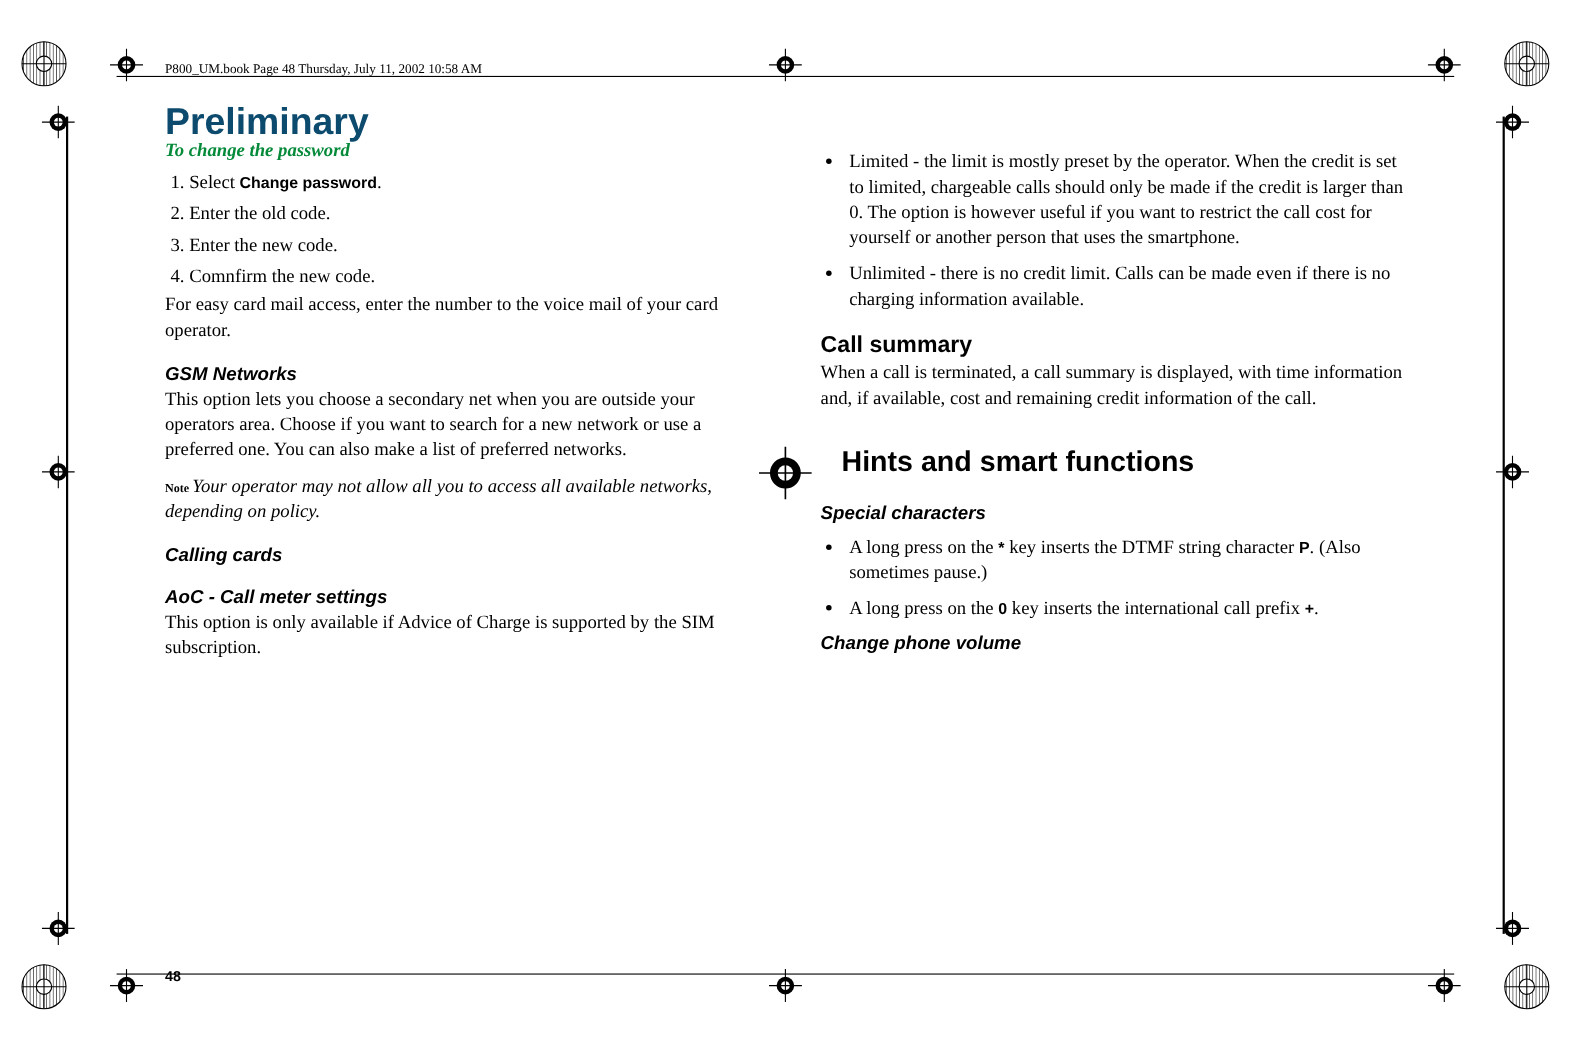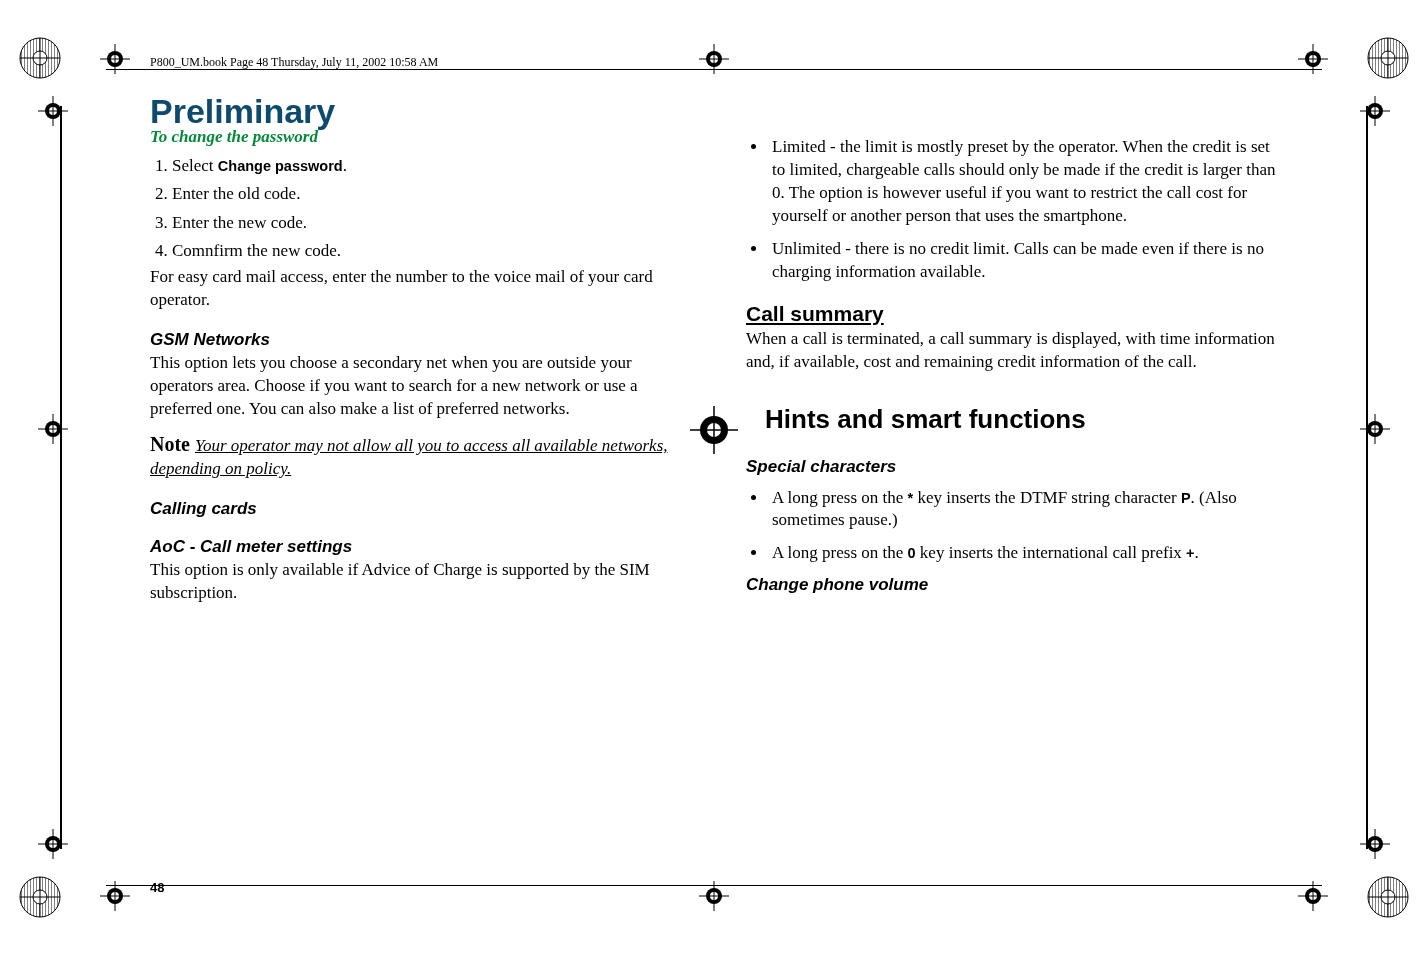--- a/index.html
+++ b/index.html
@@ -33,23 +33,23 @@
   .header-text { position: absolute; top: 55px; left: 150px; font-size: 12px; font-family: "Times New Roman", serif; text-align: right; }
   .page { position: absolute; top: 92px; left: 150px; right: 150px; bottom: 80px; display: flex; gap: 64px; }
   .col { flex: 1; }
   .watermark { font-family: Arial, Helvetica, sans-serif; font-weight: 700; font-size: 34px; color: #0c4a6e; margin-bottom: -4px; }
   .proc-title { font-family: "Times New Roman", serif; font-style: italic; font-weight: 700; color: #058a3a; font-size: 17px; margin-bottom: 6px; }
   ol.steps { list-style: decimal; margin-left: 22px; font-size: 17px; line-height: 1.55; }
   ol.steps li { margin-bottom: 2px; }
   .ui { font-family: Arial, Helvetica, sans-serif; font-weight: 700; font-size: 14.5px; }
   .subh { font-family: Arial, Helvetica, sans-serif; font-weight: 700; font-style: italic; font-size: 17px; margin-top: 18px; }
   .para { font-size: 17px; line-height: 1.35; margin-top: 2px; }
-  .note-label { font-family: "Times New Roman", serif; font-weight: 700; font-size: 20px; }
-  .note-body { font-style: italic; text-decoration: underline; }
-  .h2 { font-family: Arial, Helvetica, sans-serif; font-weight: 700; font-size: 21px; margin-top: 18px; text-decoration: underline; }
+  .note-label { font-family: "Times New Roman", serif; font-weight: 700; font-size: 11px; }
+  .note-body { font-style: italic; }
+  .h2 { font-family: Arial, Helvetica, sans-serif; font-weight: 700; font-size: 21px; margin-top: 18px; }
   .h1 { font-family: Arial, Helvetica, sans-serif; font-weight: 700; font-size: 26px; margin-top: 30px; margin-left: 19px; }
   ul.bul { list-style: disc; margin-left: 22px; font-size: 17px; line-height: 1.35; }
   ul.bul li { margin-bottom: 10px; padding-left: 4px; }
   .pagenum { position: absolute; left: 150px; bottom: 60px; font-family: Arial, Helvetica, sans-serif; font-weight: 700; font-size: 13px; }
   .col2 { padding-top: 44px; }
 </style>
 </head>
 <body>
 
 <div class="regmark regmark-tl">

